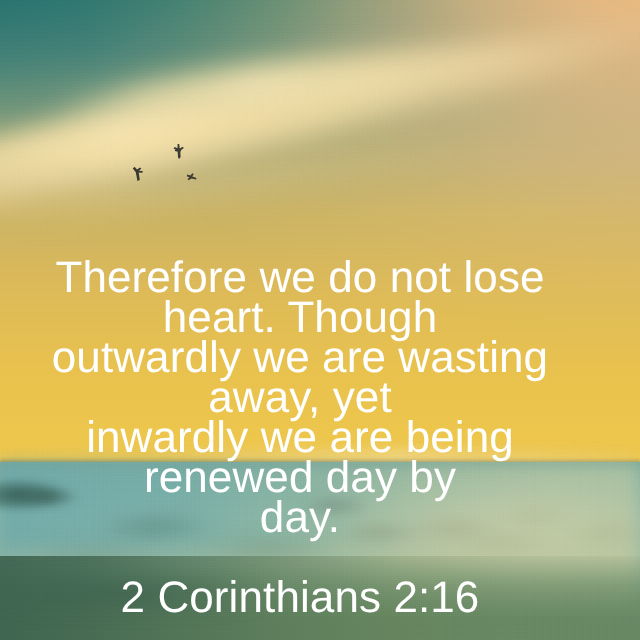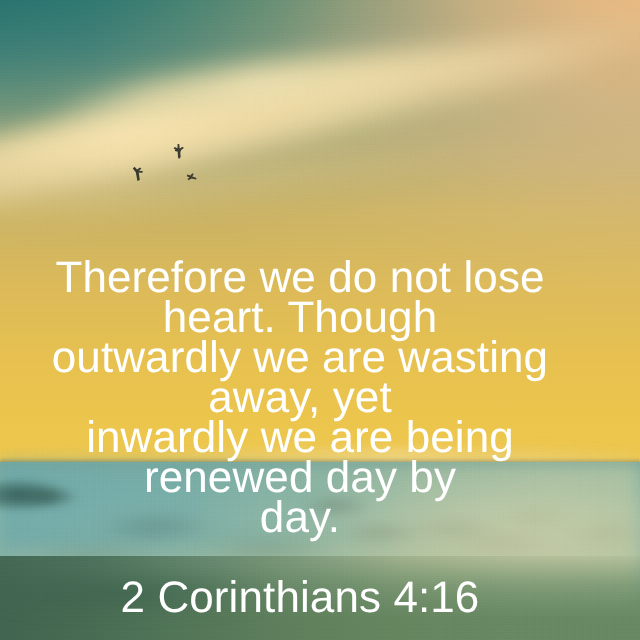--- a/index.html
+++ b/index.html
@@ -374,16 +374,16 @@
   <div class="layer" id="field-tone"></div>
   <div id="hedge-left"></div>
 
   <div class="layer" id="grain"></div>
 
   <div id="verse-block">
     <span id="verse-text">Therefore we do not lose heart. Though
 outwardly we are wasting away, yet
 inwardly we are being renewed day by
 day.</span>
-    <span id="verse-reference">2 Corinthians 4:16</span>
+    <span id="verse-reference">2 Corinthians 2:16</span>
   </div>
 
 </div>
 
 </body></html>

